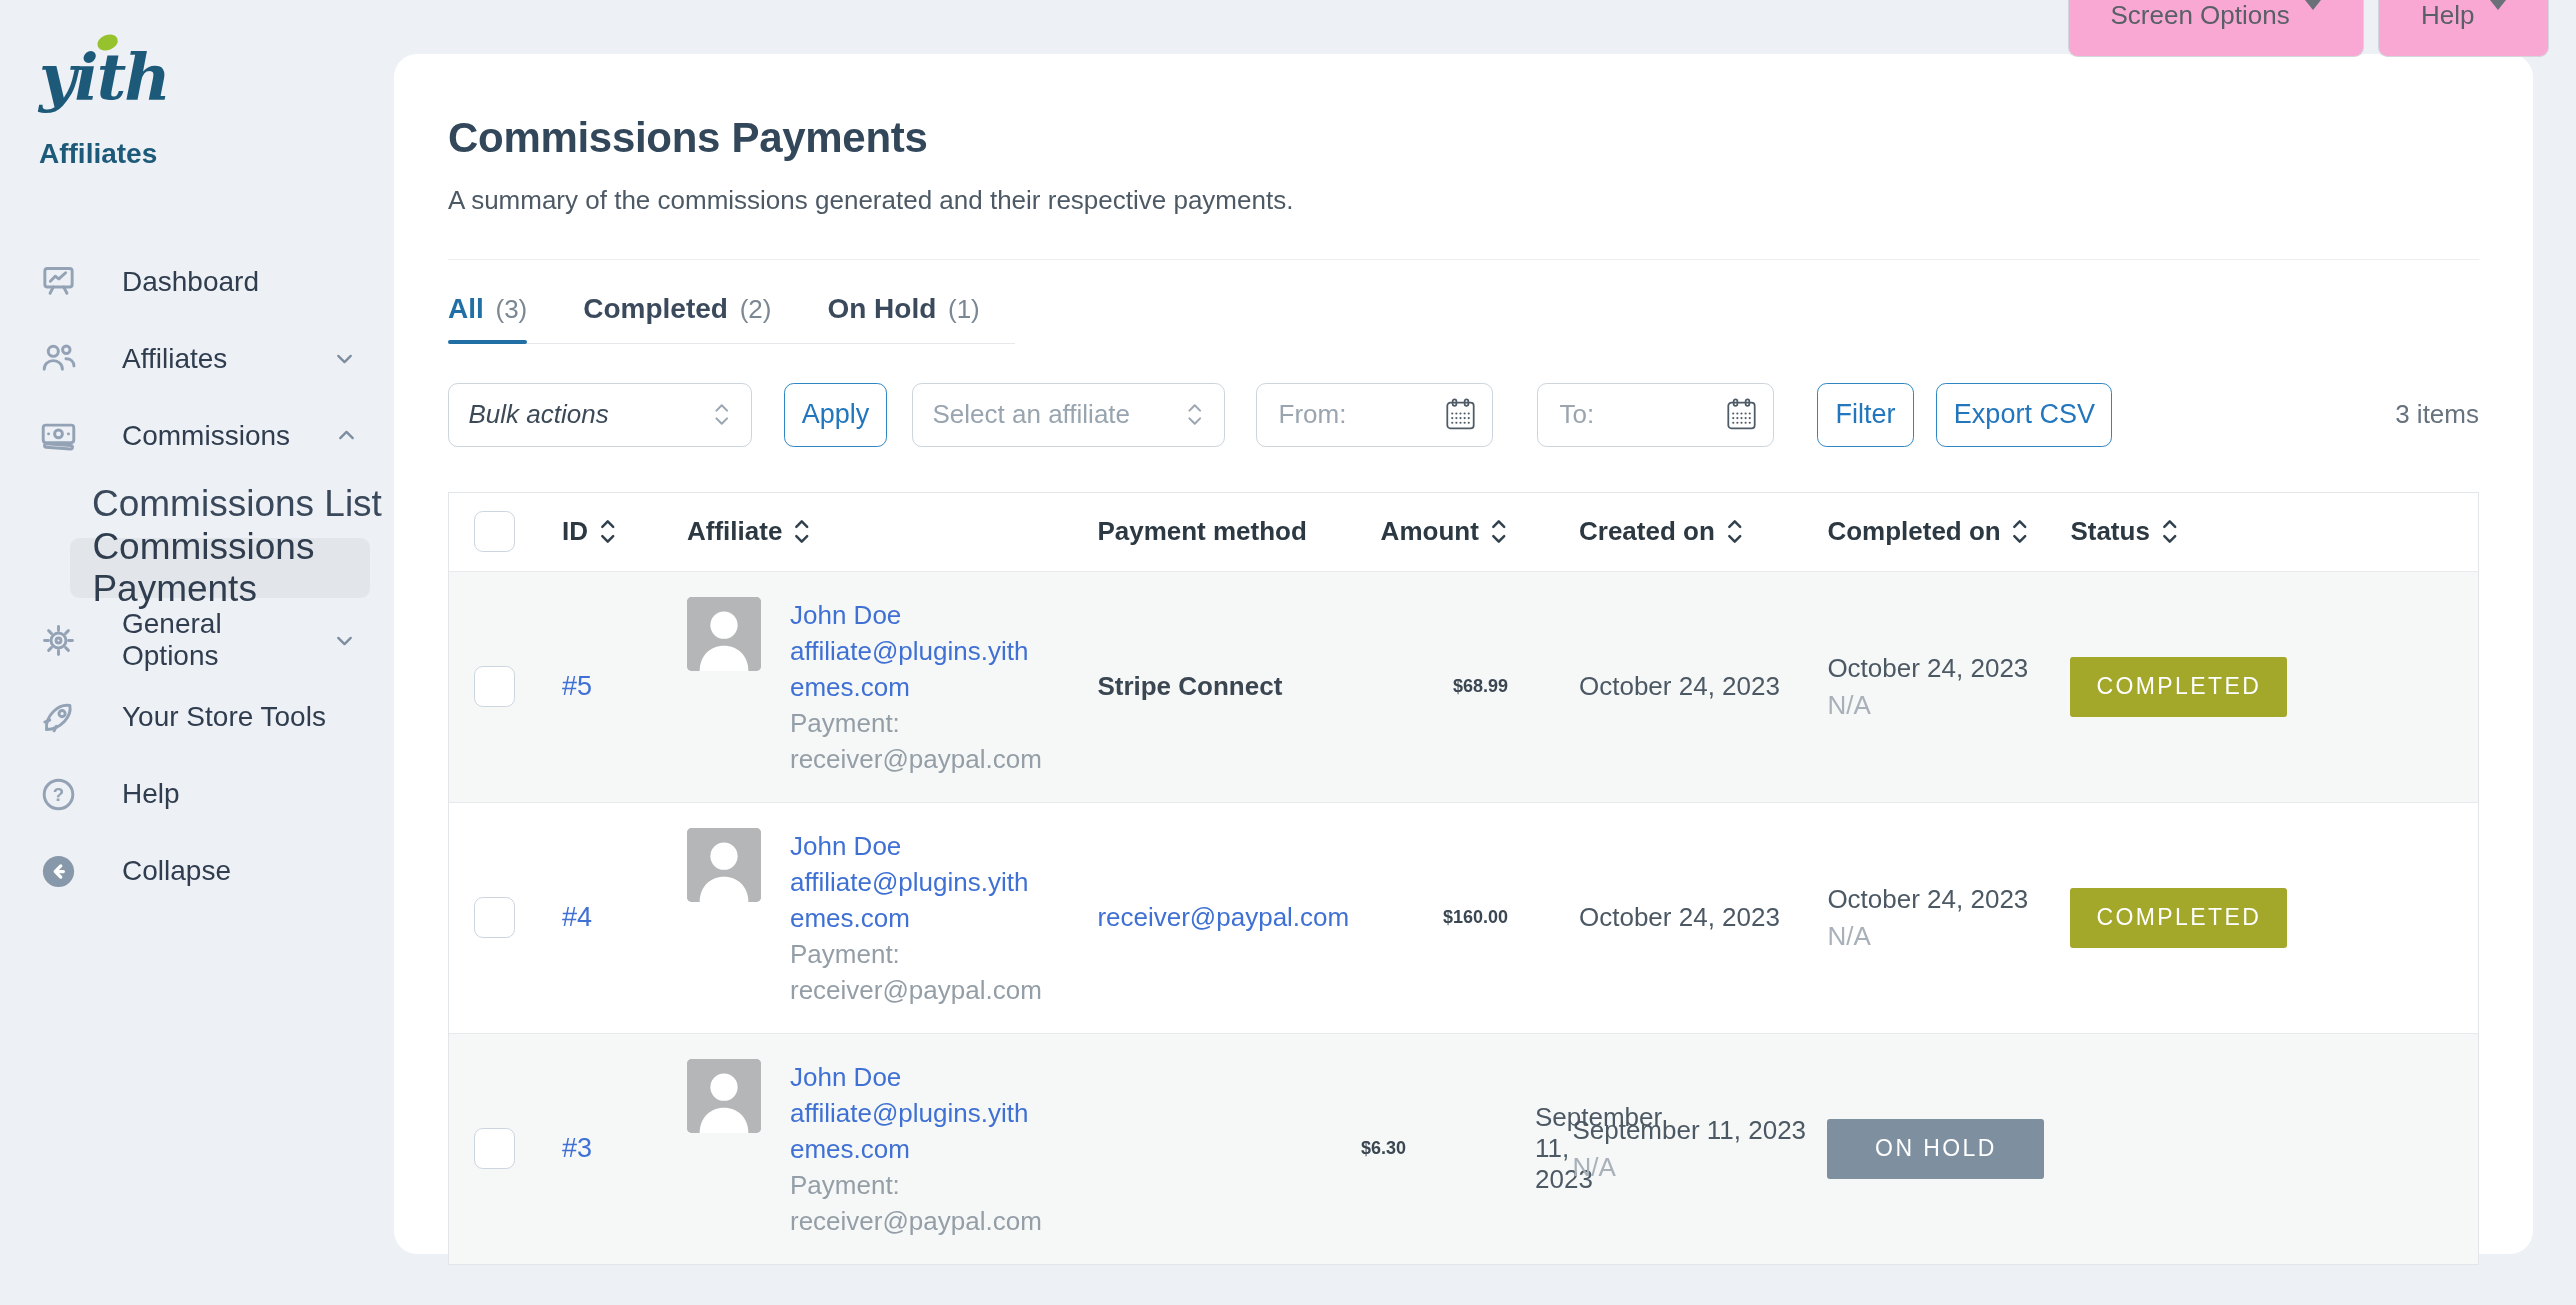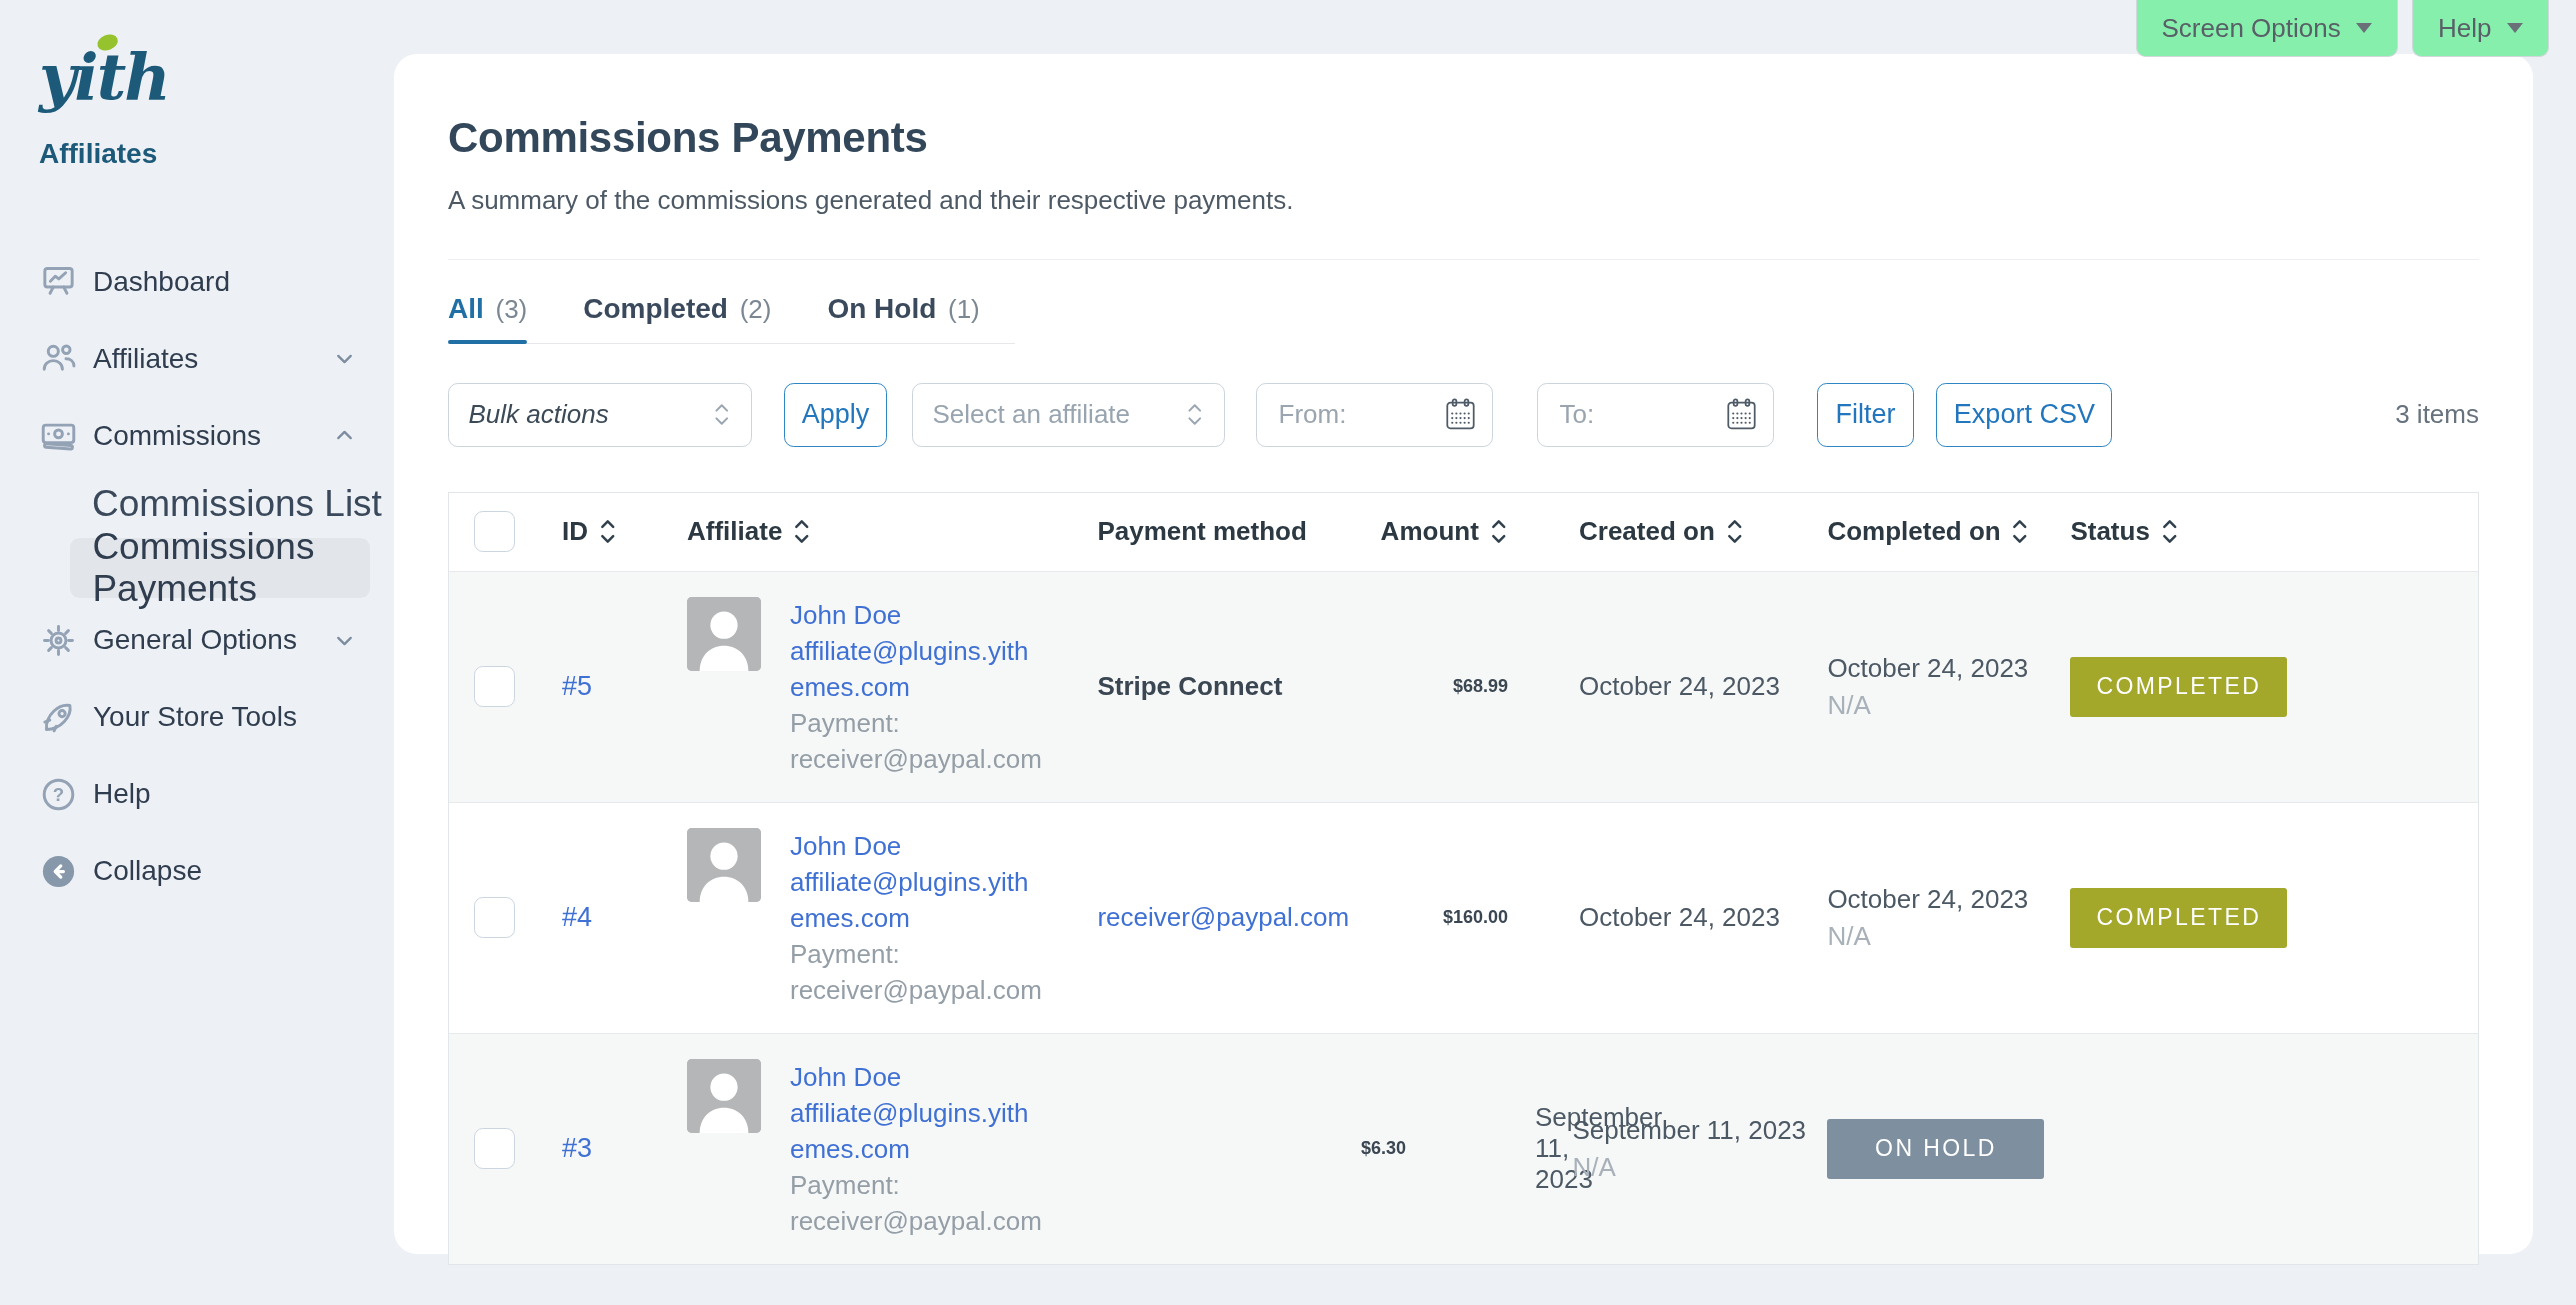--- a/index.html
+++ b/index.html
@@ -1,31 +1,31 @@
 <!DOCTYPE html>
 <html><head>
 <meta charset="utf-8">
 <style>
   html,body{margin:0;padding:0;}
   body{width:2576px;height:1306px;font-family:"Liberation Sans",sans-serif;background:#edf0f4;-webkit-font-smoothing:antialiased;}
   #app{position:relative;width:2576px;height:1306px;overflow:hidden;background:#edf0f4;}
 
   
   .topbar{position:absolute;top:0;right:27px;display:flex;gap:13.6px;z-index:5;}
-  .top-btn{height:56px;background:#86efac;border:1.9px solid #d2d7dc;border-top:none;border-radius:0 0 9.7px 9.7px;display:flex;align-items:center;gap:15.6px;padding:0 25px;font-size:26px;color:#595f66;cursor:pointer;}
+  .top-btn{height:56px;background:#f9a8d4;border:1.9px solid #d2d7dc;border-top:none;border-radius:0 0 9.7px 9.7px;display:flex;align-items:flex-start;gap:15.6px;padding:0 42px;font-size:26px;color:#595f66;cursor:pointer;}
   .caret{width:0;height:0;border-left:8.8px solid transparent;border-right:8.8px solid transparent;border-top:10.7px solid #6a7077;}
 
   
   .sidebar{position:absolute;left:0;top:0;width:394px;height:100%;}
   .logo{position:absolute;left:39px;top:39px;}
   .logo-text{font-family:"DejaVu Serif",serif;font-style:italic;font-weight:bold;font-size:64px;color:#1d5a7a;letter-spacing:-1.9px;}
   .logo-dot{position:absolute;left:58px;top:-3.9px;width:21.4px;height:14.6px;background:#96c22e;border-radius:50%;transform:rotate(-22deg);}
   .logo-sub{position:absolute;left:39px;top:138px;font-size:28px;font-weight:bold;color:#1d5a7a;}
   .menu{position:absolute;left:0;right:0;top:243px;}
-  .side-item{height:77px;display:flex;align-items:center;gap:15px;padding:0 37px 0 39px;font-size:28px;color:#2f3d4f;font-weight:500;cursor:pointer;}
+  .side-item{height:77px;display:flex;align-items:center;gap:44px;padding:0 37px 0 39px;font-size:28px;color:#2f3d4f;font-weight:500;cursor:pointer;}
   .side-item .micon{width:39px;height:39px;color:#93a2b5;flex:0 0 auto;display:flex;align-items:center;justify-content:center;}
   .side-item .chev{margin-left:auto;color:#7d8da0;display:flex;}
   .side-sub{height:60px;display:flex;align-items:center;padding-left:92px;font-size:37px;color:#39485a;cursor:pointer;}
   .side-sub.active{margin:3.9px 24px 3.9px 70px;padding-left:22.4px;background:#e2e6eb;border-radius:9.7px;color:#2f3d4f;}
   .micon svg,.chev svg{display:block;}
 
   
   .card{position:absolute;left:394px;top:54px;width:2139px;height:1200px;background:#fff;border-radius:23px;}
   .card-head{padding:60px 54px 0 54px;}
   .page-title{font-size:42px;font-weight:600;color:#33475b;letter-spacing:-0.3px;}

